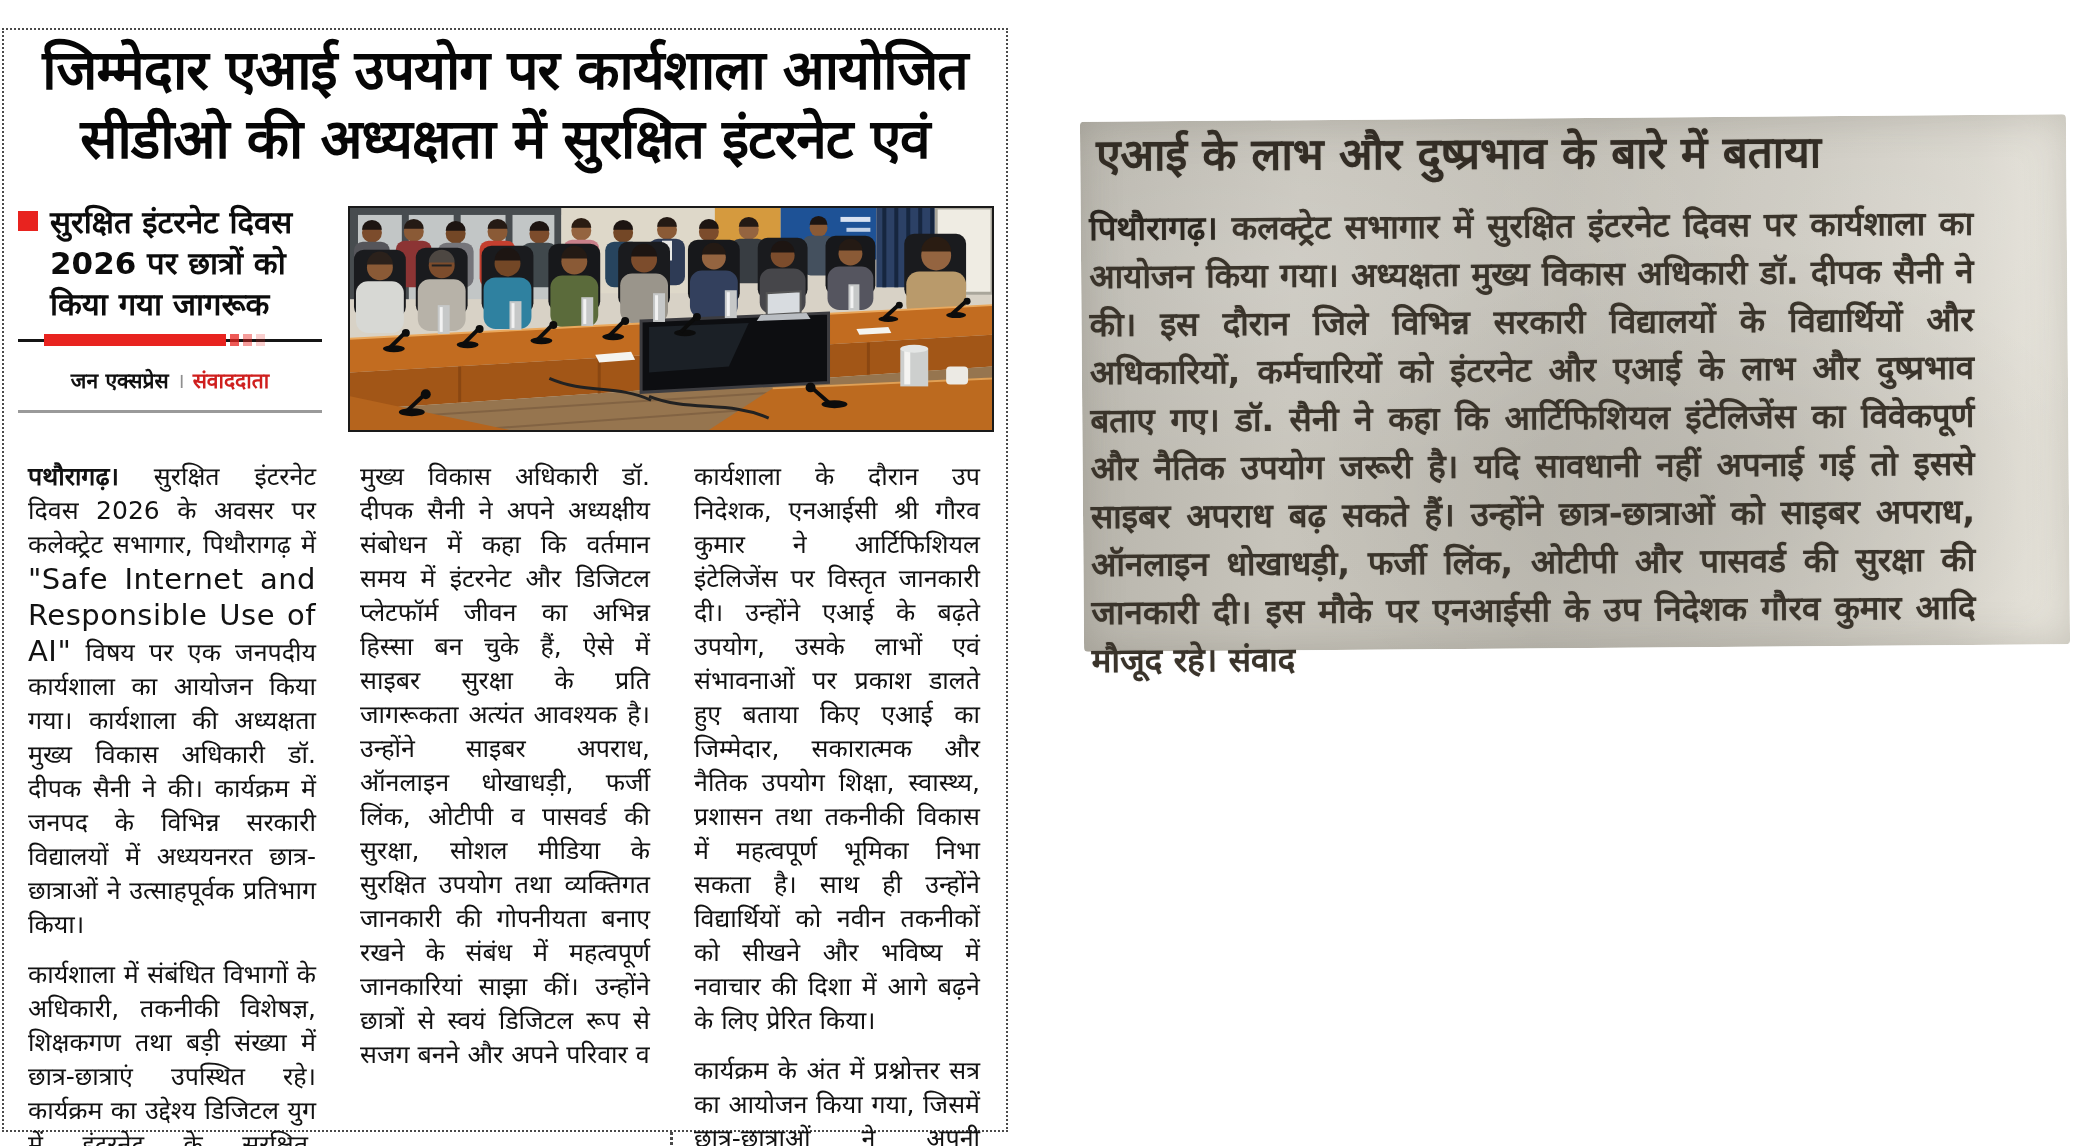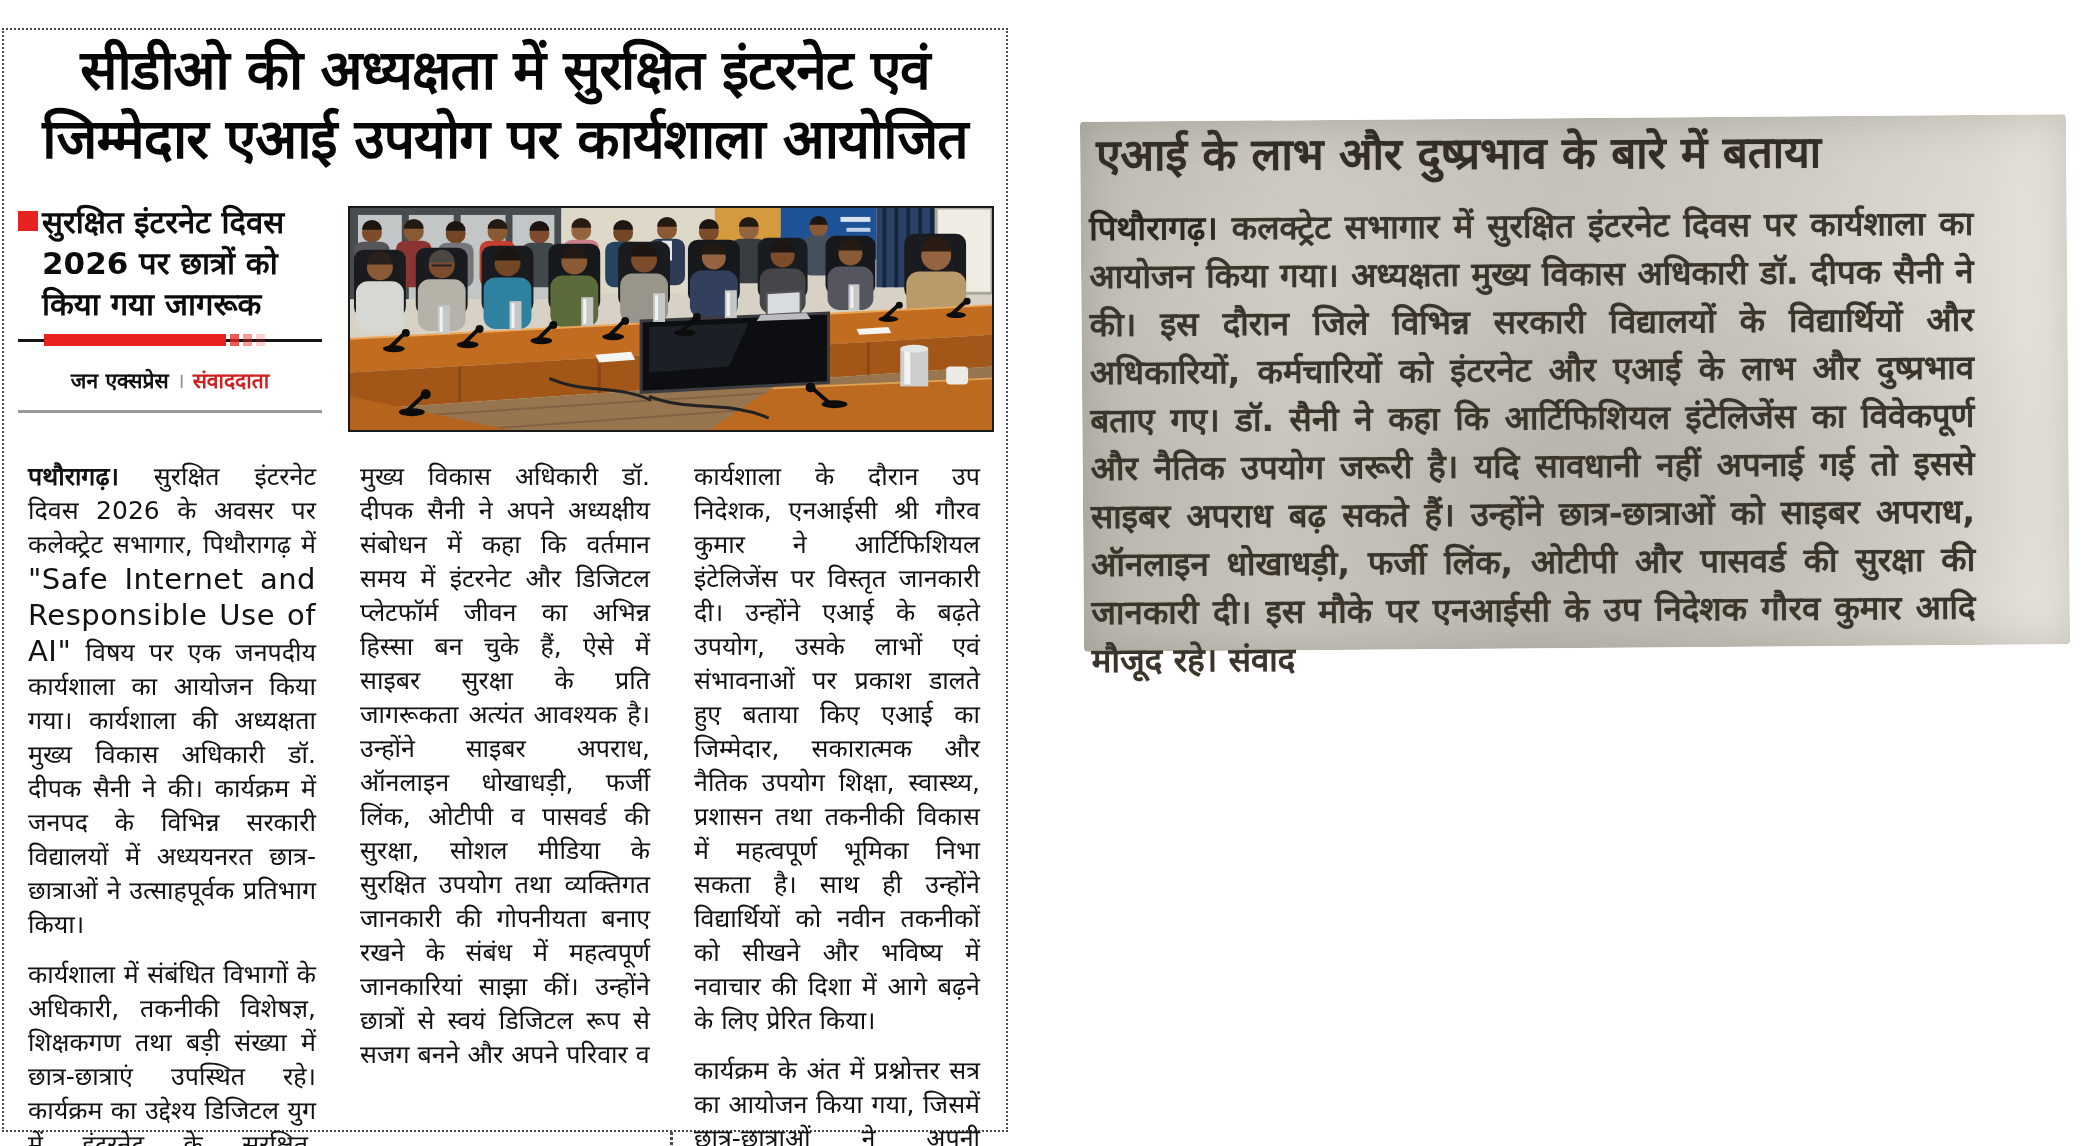--- a/index.html
+++ b/index.html
@@ -9,21 +9,21 @@
   
   .clip-left { position:absolute; left:2px; top:28px; width:1002px; height:1100px;
                border:2px dotted #4a4a4a; background:#ffffff; }
   .crop-mark { position:absolute; left:670px; top:1132px; height:13px; width:0;
                border-left:3px dotted #4a4a4a; }
 
   .headline { position:absolute; left:0; top:6px; width:100%; text-align:center;
               font-weight:bold; color:#060606; font-size:55px; line-height:69px;
               letter-spacing:-1px; white-space:nowrap; }
 
-  .kicker { position:absolute; left:14px; top:172px; width:302px; display:flex; gap:4px; }
+  .kicker { position:absolute; left:14px; top:172px; width:302px; display:flex; gap:12px; }
   .kicker-bullet { flex:0 0 auto; width:20px; height:20px; background:#e8231f; margin-top:9px; }
   .kicker-text { font-size:31px; font-weight:bold; line-height:41px; color:#0c0c0c; }
 
   .deco-rule { position:absolute; left:14px; top:303px; width:304px; height:14px; }
   .deco-line { position:absolute; left:0; top:6px; width:100%; height:3px; background:#151515; }
   .deco-red  { position:absolute; left:26px; top:1px; width:182px; height:12px; background:#e8231f; }
   .deco-dot  { position:absolute; top:1px; height:12px; width:9px; background:#e8231f; }
 
   .byline { position:absolute; left:0; top:336px; width:332px; text-align:center;
             font-size:21px; font-weight:bold; color:#101010; white-space:nowrap; }
@@ -63,22 +63,22 @@
              text-align:justify; transform:rotate(.1deg);
              text-shadow:0 0 1px rgba(70,62,50,.35); }
   .np-body .dateline { color:#2c2720; }
 </style>
 </head>
 <body>
 
 <div class="clip-left">
 
   <div class="headline">
+    <div>जिम्मेदार एआई उपयोग पर कार्यशाला आयोजित</div>
     <div>सीडीओ की अध्यक्षता में सुरक्षित इंटरनेट एवं</div>
-    <div>जिम्मेदार एआई उपयोग पर कार्यशाला आयोजित</div>
   </div>
 
   <div class="kicker">
     <span class="kicker-bullet"></span>
     <span class="kicker-text">सुरक्षित इंटरनेट दिवस 2026 पर छात्रों को किया गया जागरूक</span>
   </div>
 
   <div class="deco-rule">
     <span class="deco-line"></span>
     <span class="deco-red"></span>

